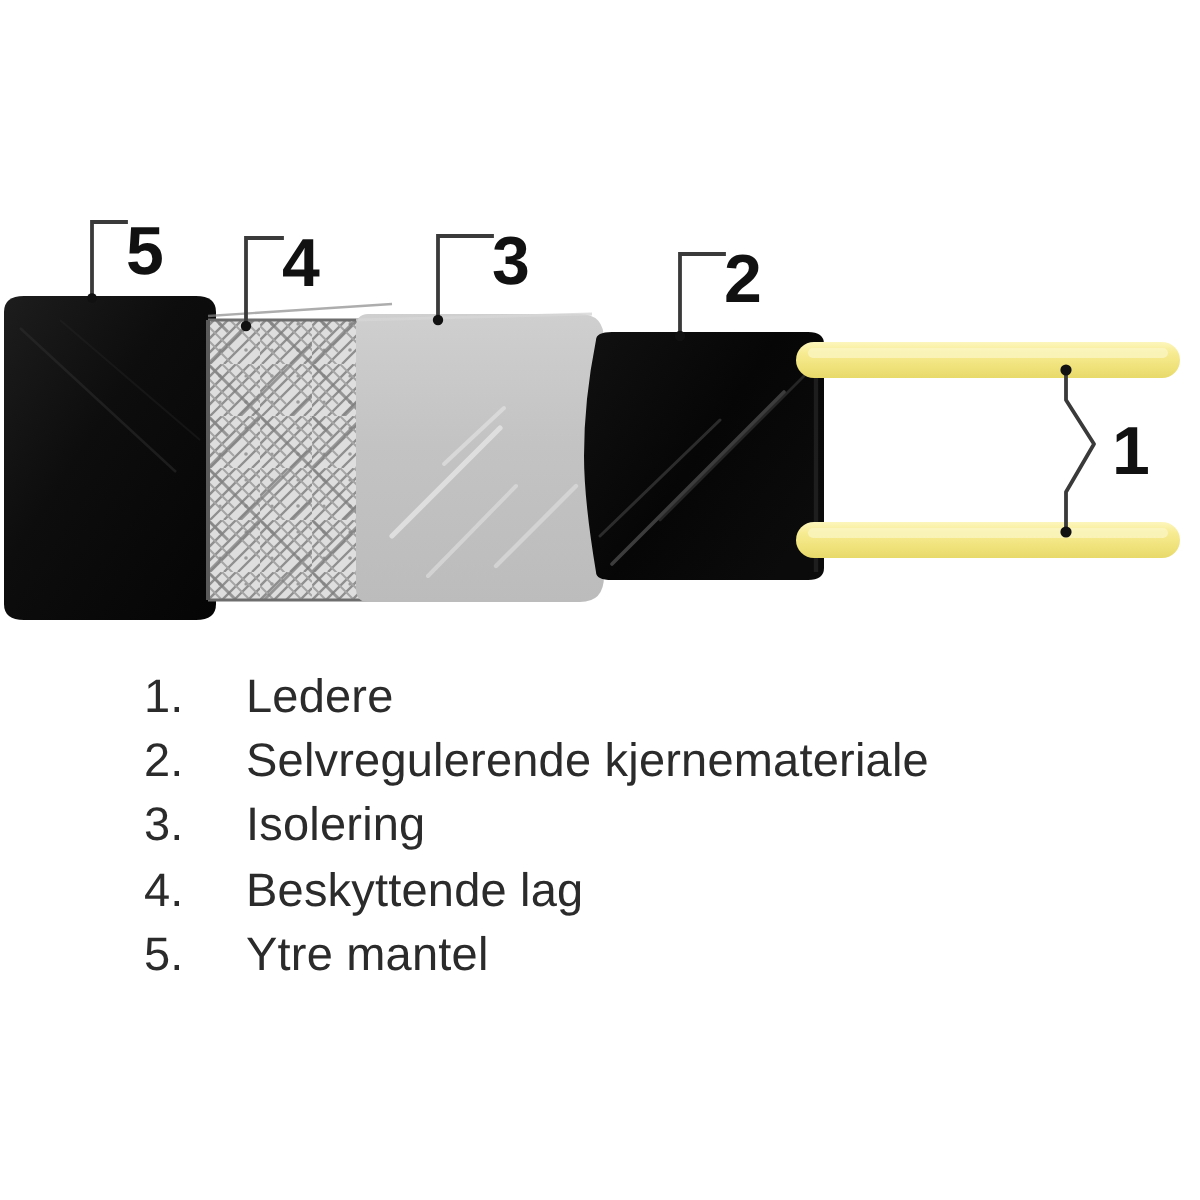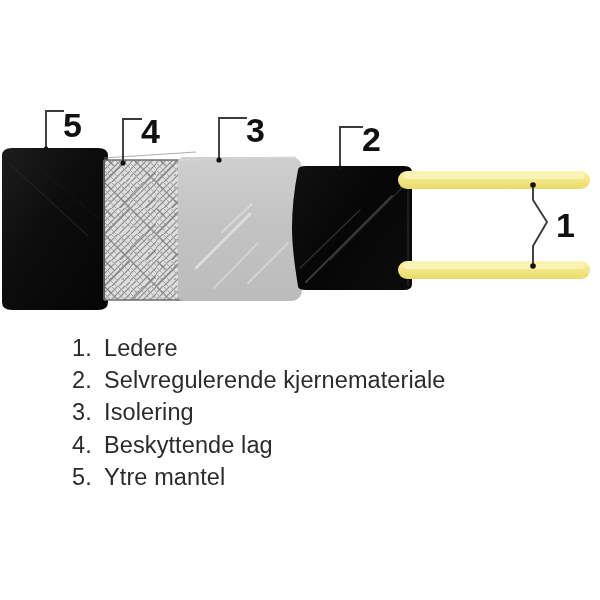--- a/index.html
+++ b/index.html
@@ -47,20 +47,21 @@
     line-height: 1.37;
     letter-spacing: 0.1px;
   }
   .legend-num {
     width: 32px;
     flex: 0 0 32px;
     text-align: left;
   }
   .legend-label {
     flex: 1 1 auto;
+    margin-left: 19px;
   }
 </style>
 </head>
 <body>
 
 <div id="page">
 
   <svg id="diagram-svg" viewBox="0 0 600 600">
     <defs>
 

